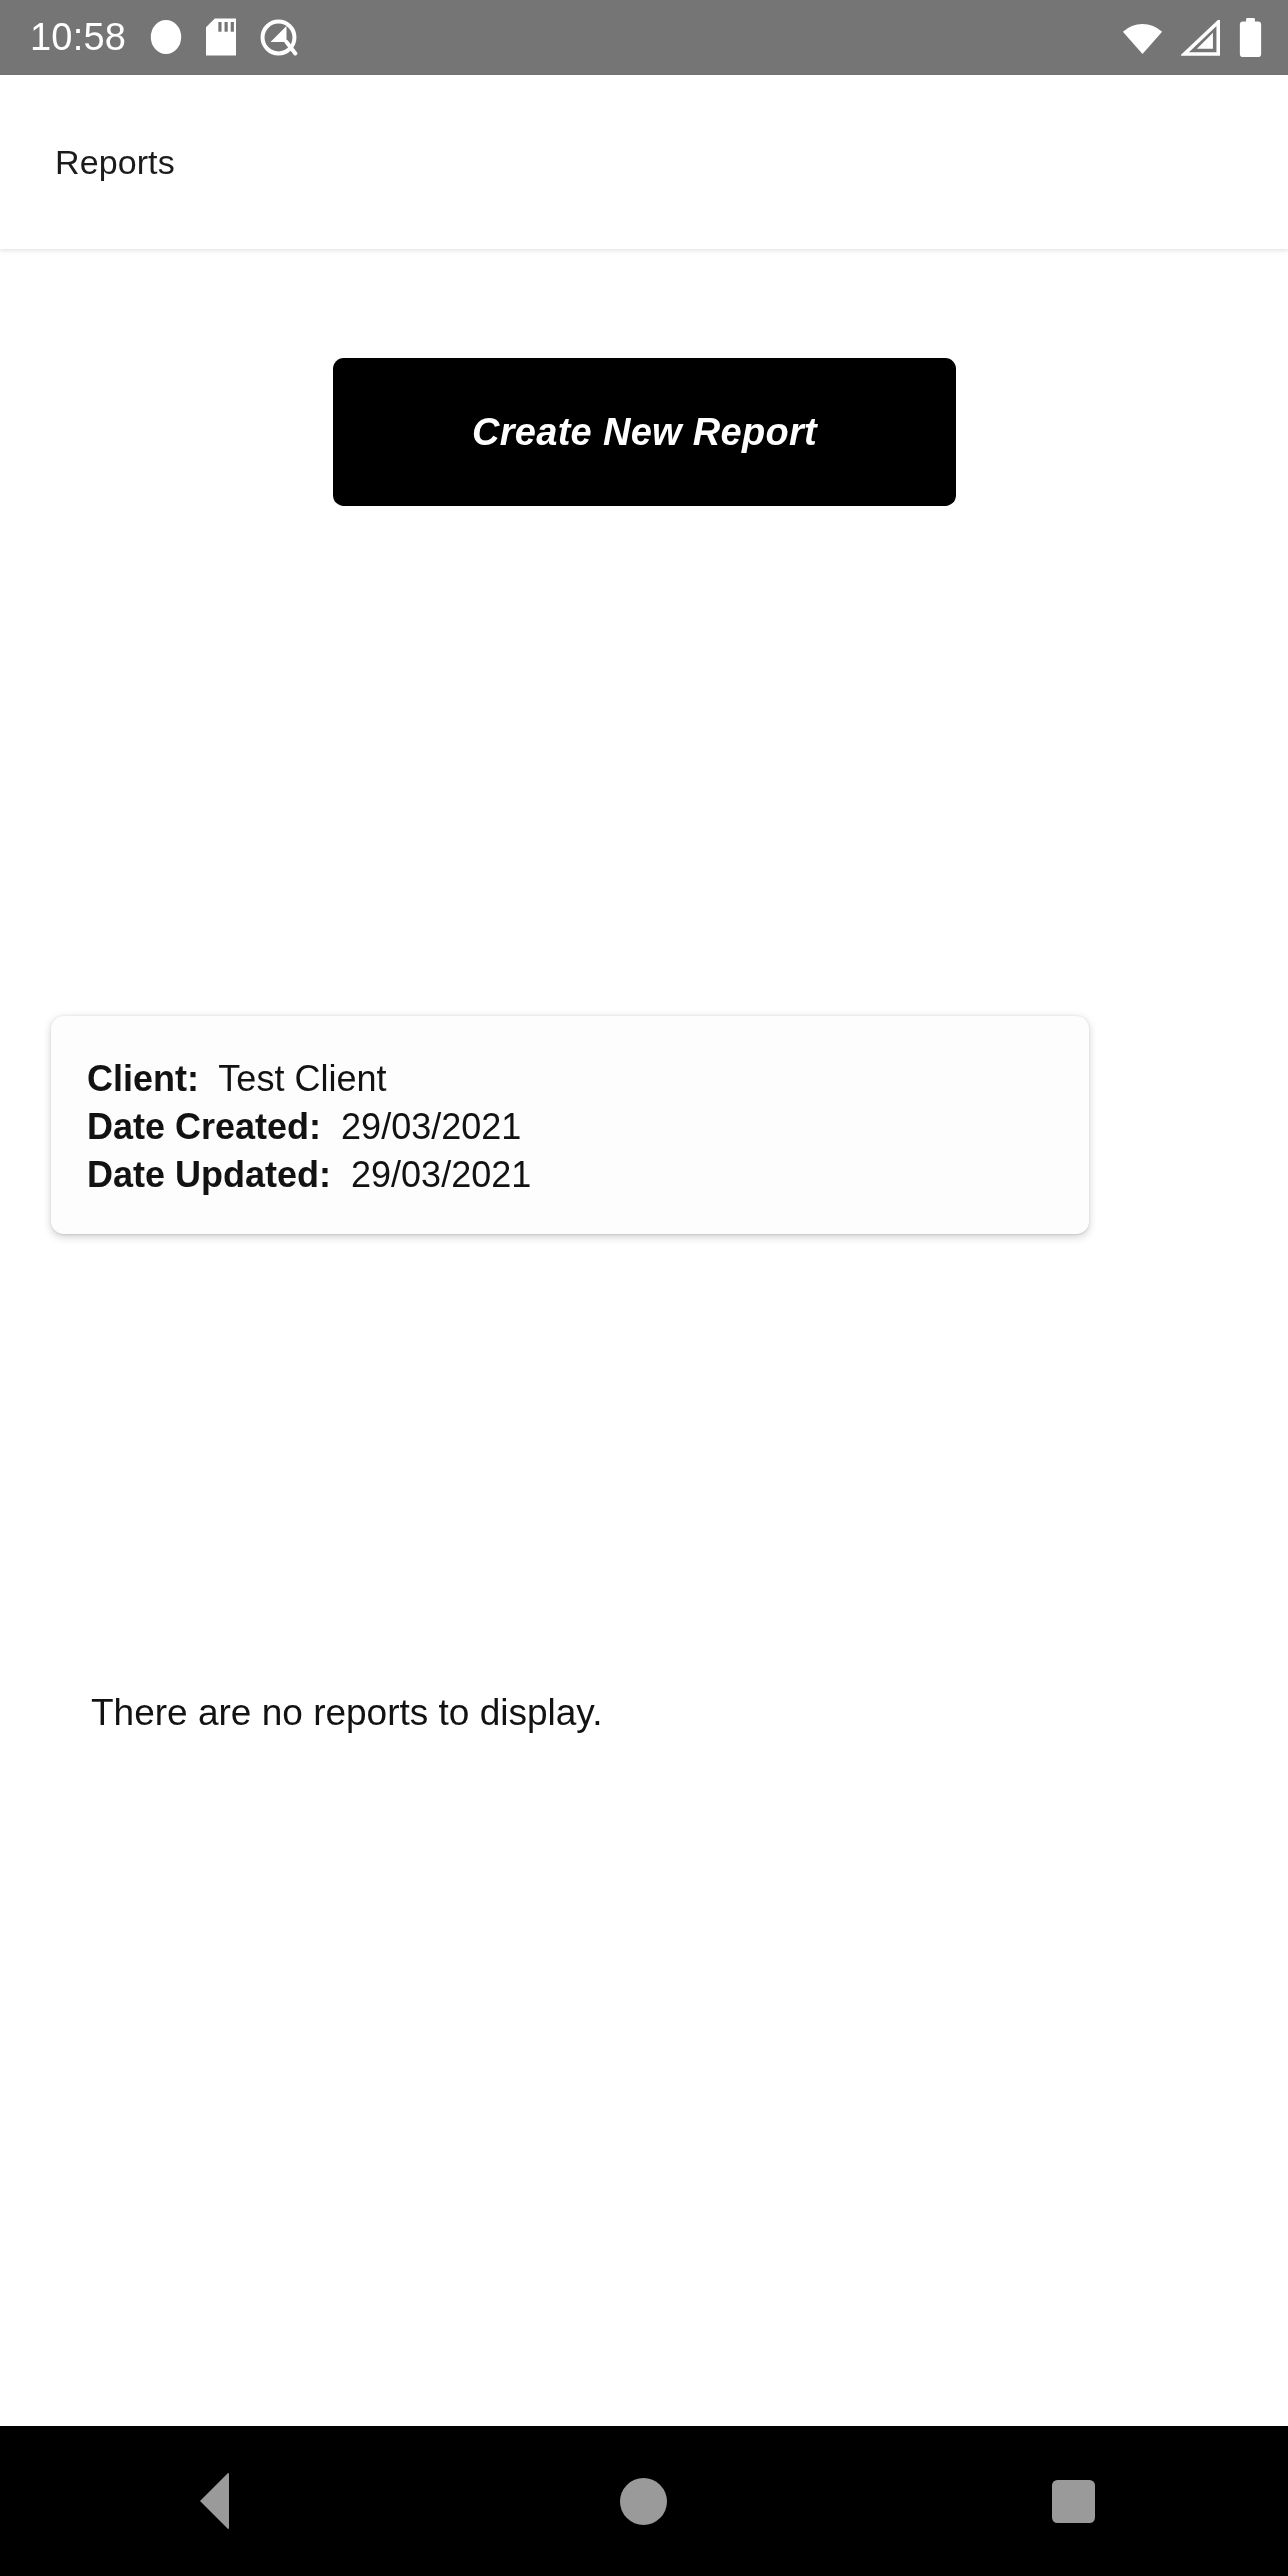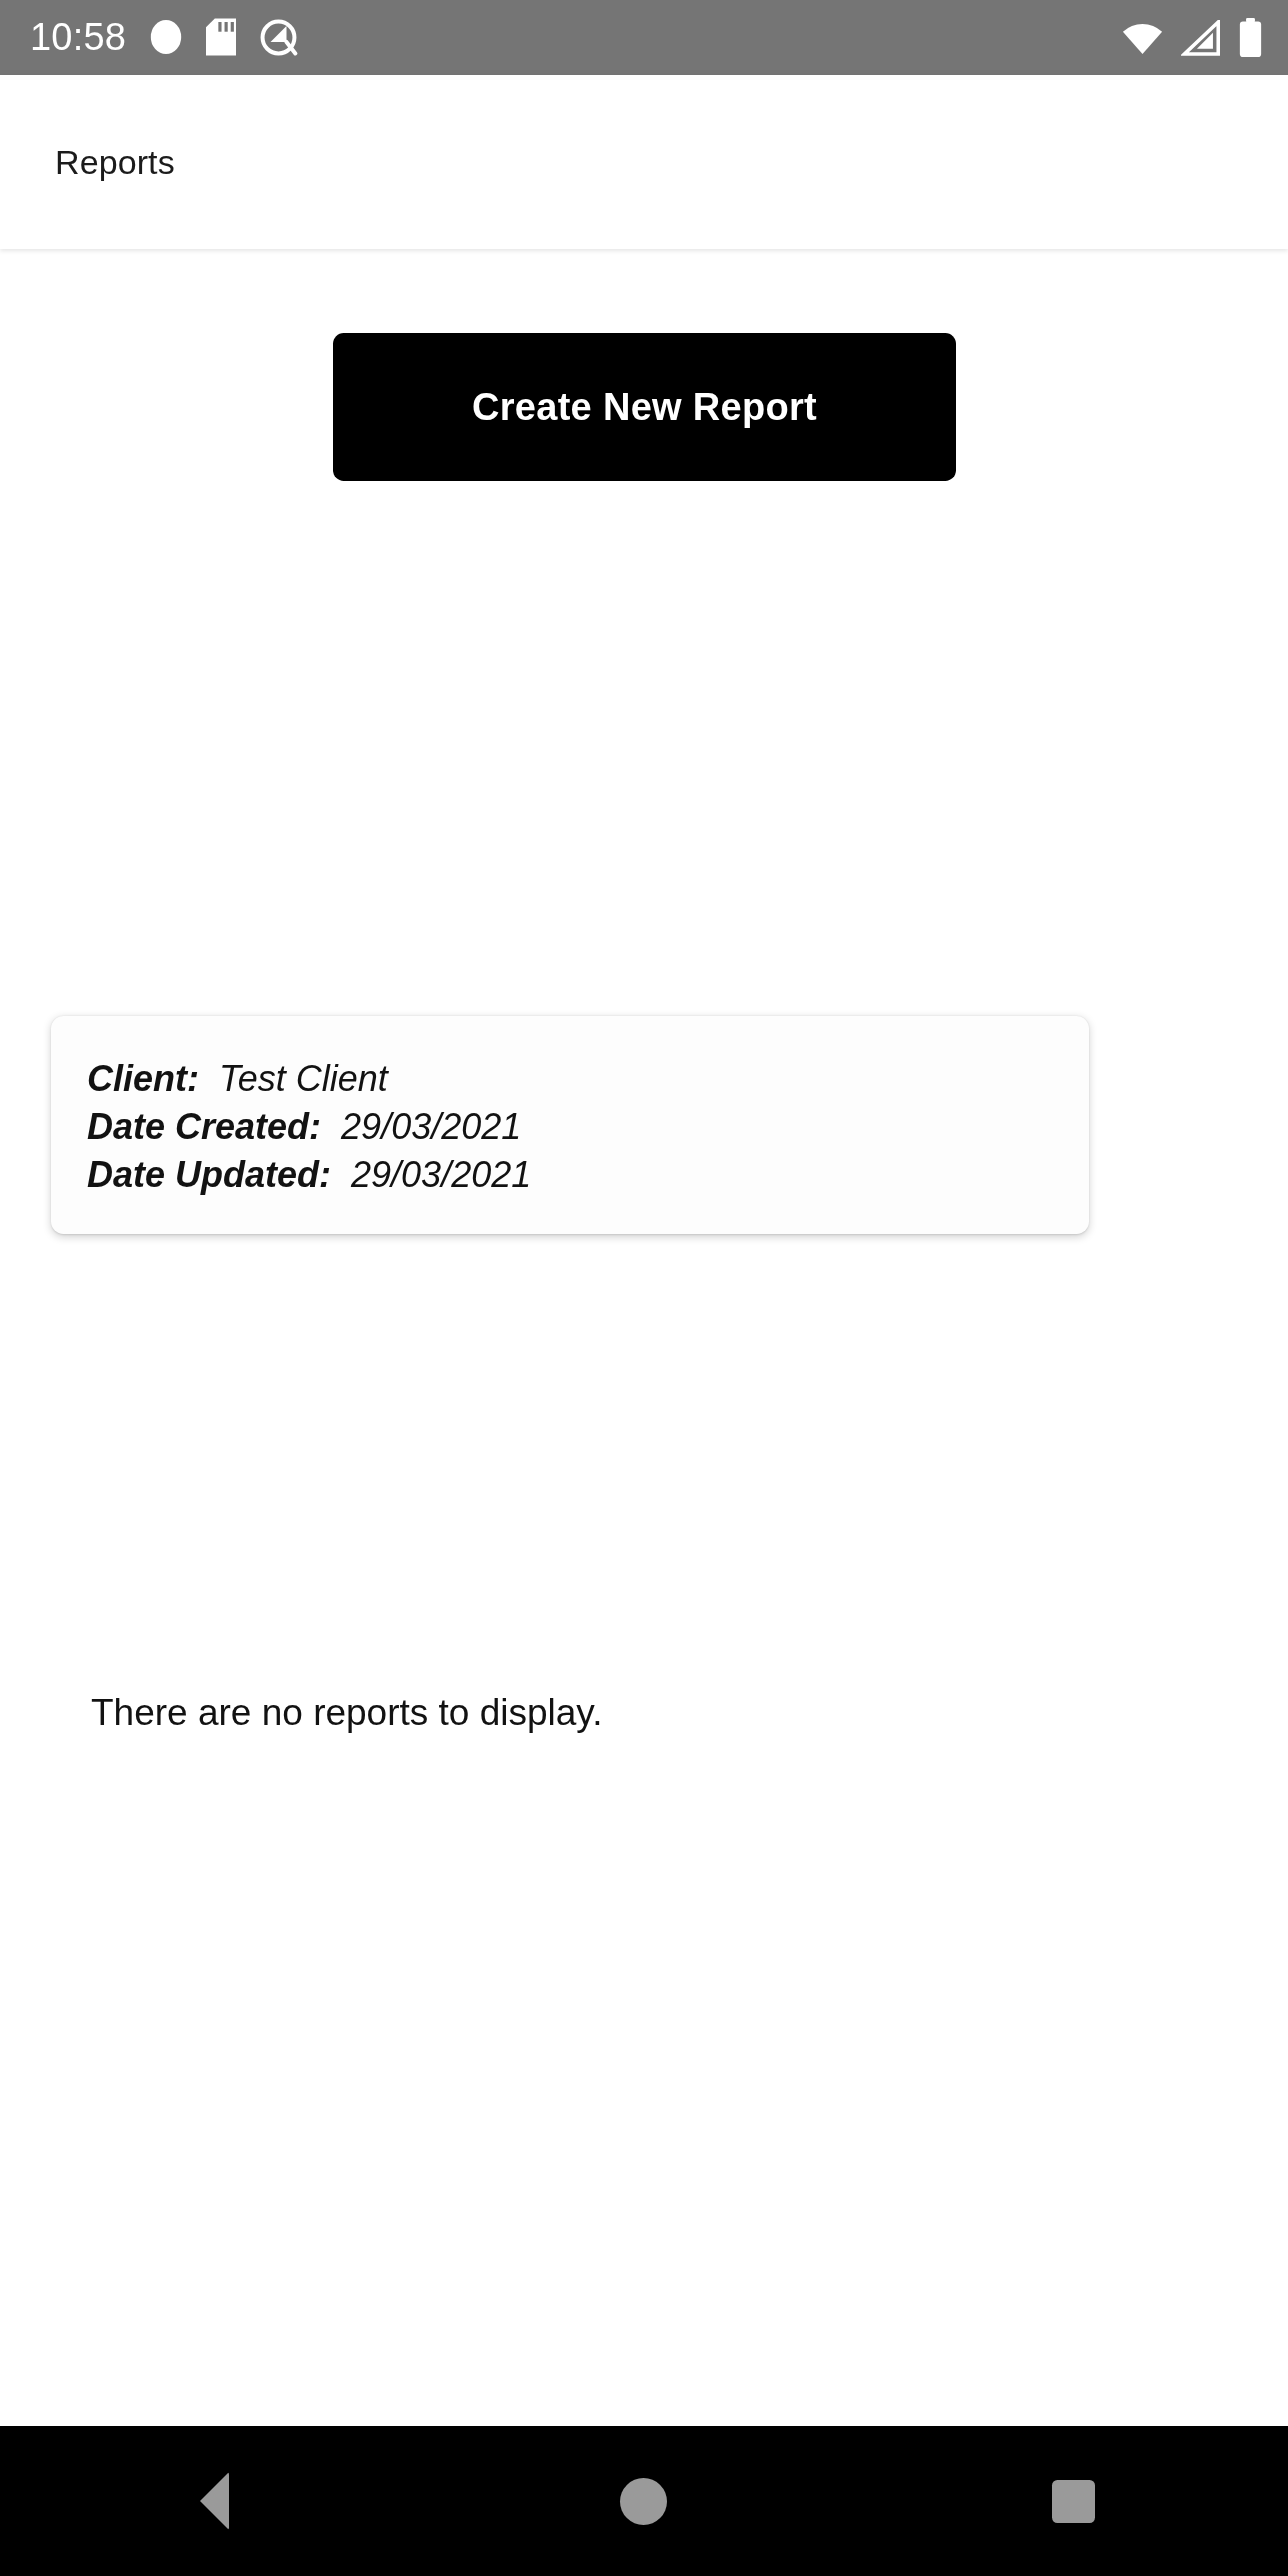--- a/index.html
+++ b/index.html
@@ -95,24 +95,25 @@
     font-family: inherit;
     font-size: 38px;
     font-weight: 700;
     letter-spacing: 0.3px;
     text-align: center;
     cursor: pointer;
   }
 
   #create-report-button {
     position: absolute;
-    top: 83px; left: 333px;
+    top: 108px; left: 333px;
     width: 623px;
     height: 148px;
     margin: 0;
+    font-style: italic;
   }
 
   #logout-button {
     position: absolute;
     top: 1333px; left: 333px;
     width: 623px;
     height: 148px;
     margin: 0;
   }
 
@@ -125,21 +126,20 @@
     letter-spacing: 0.1px;
   }
   #rejected-heading { top: 592px; }
   #incomplete-heading { top: 1165px; }
 
   
   #rejected-list {
     position: absolute;
     top: 766px; left: 0;
     width: 1140px;
-    font-style: italic;
   }
   .report-card {
     width: 1038px;
     margin: 0 auto;
     background: #fdfdfd;
     border-radius: 12.5px;
     padding: 39px 36px 34px 36px;
     box-shadow: 0 2.7px 8px rgba(0,0,0,0.18), 0 0.9px 1.8px rgba(0,0,0,0.10);
     cursor: pointer;
   }

